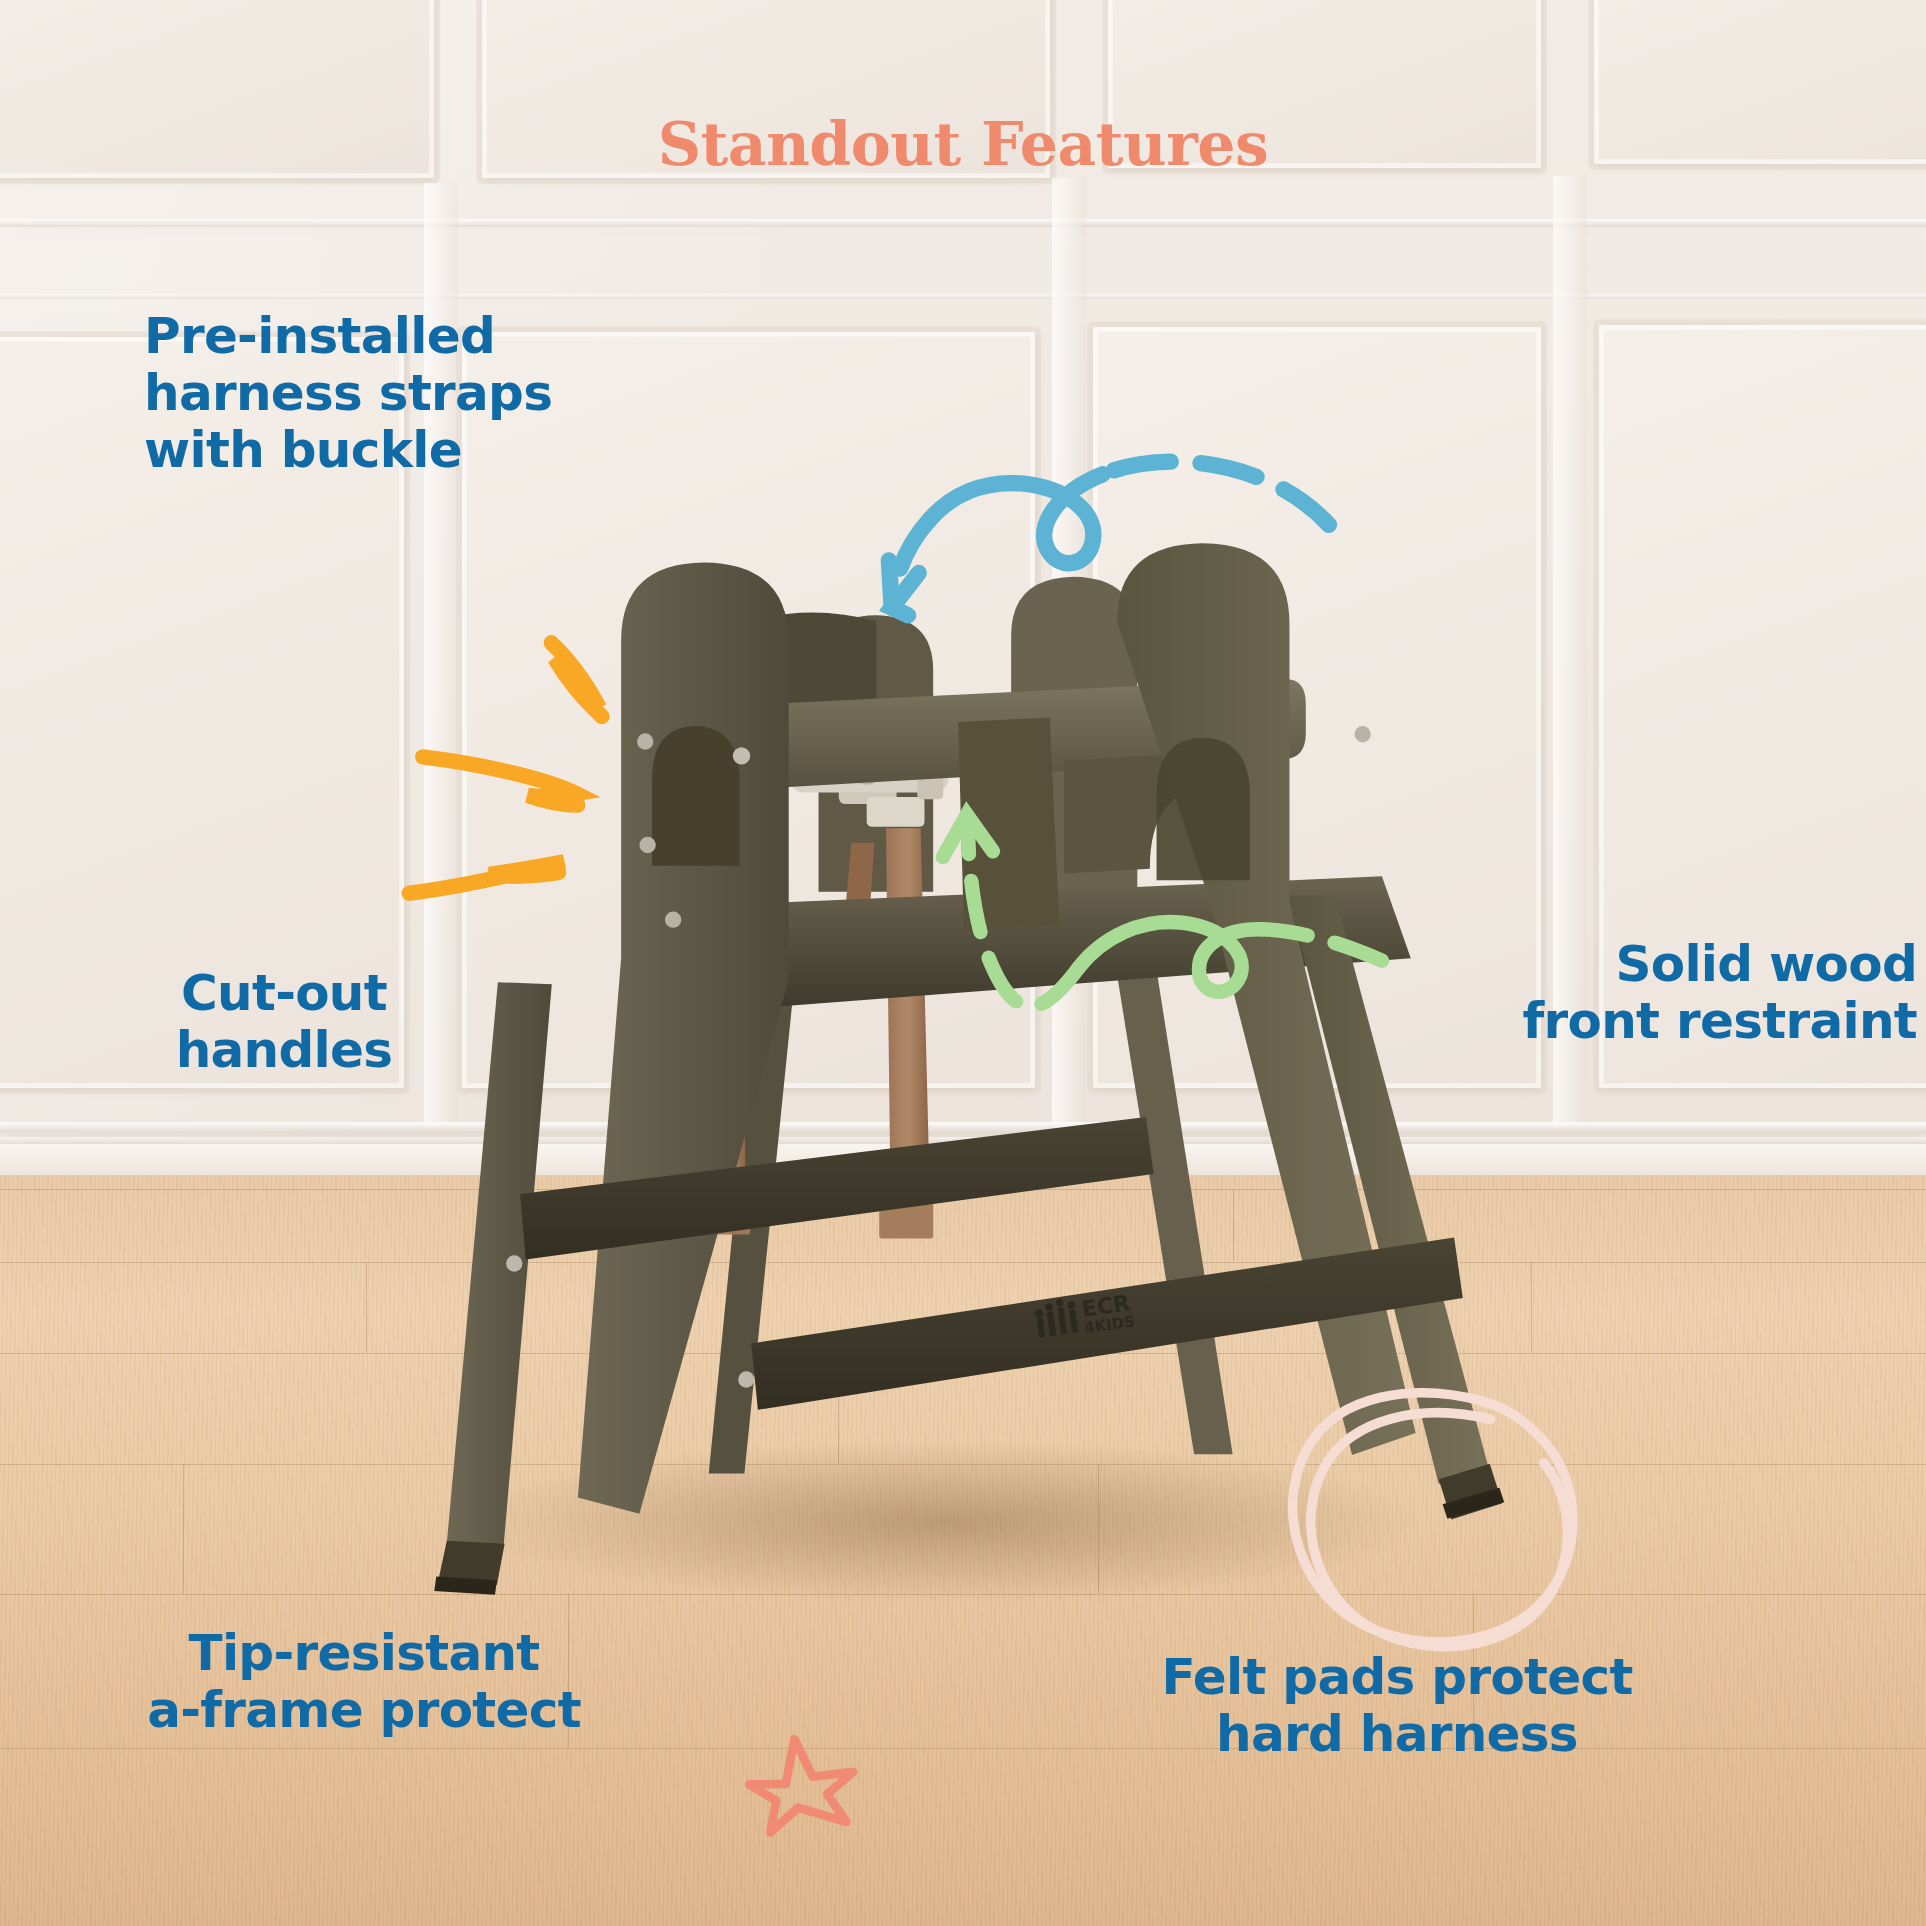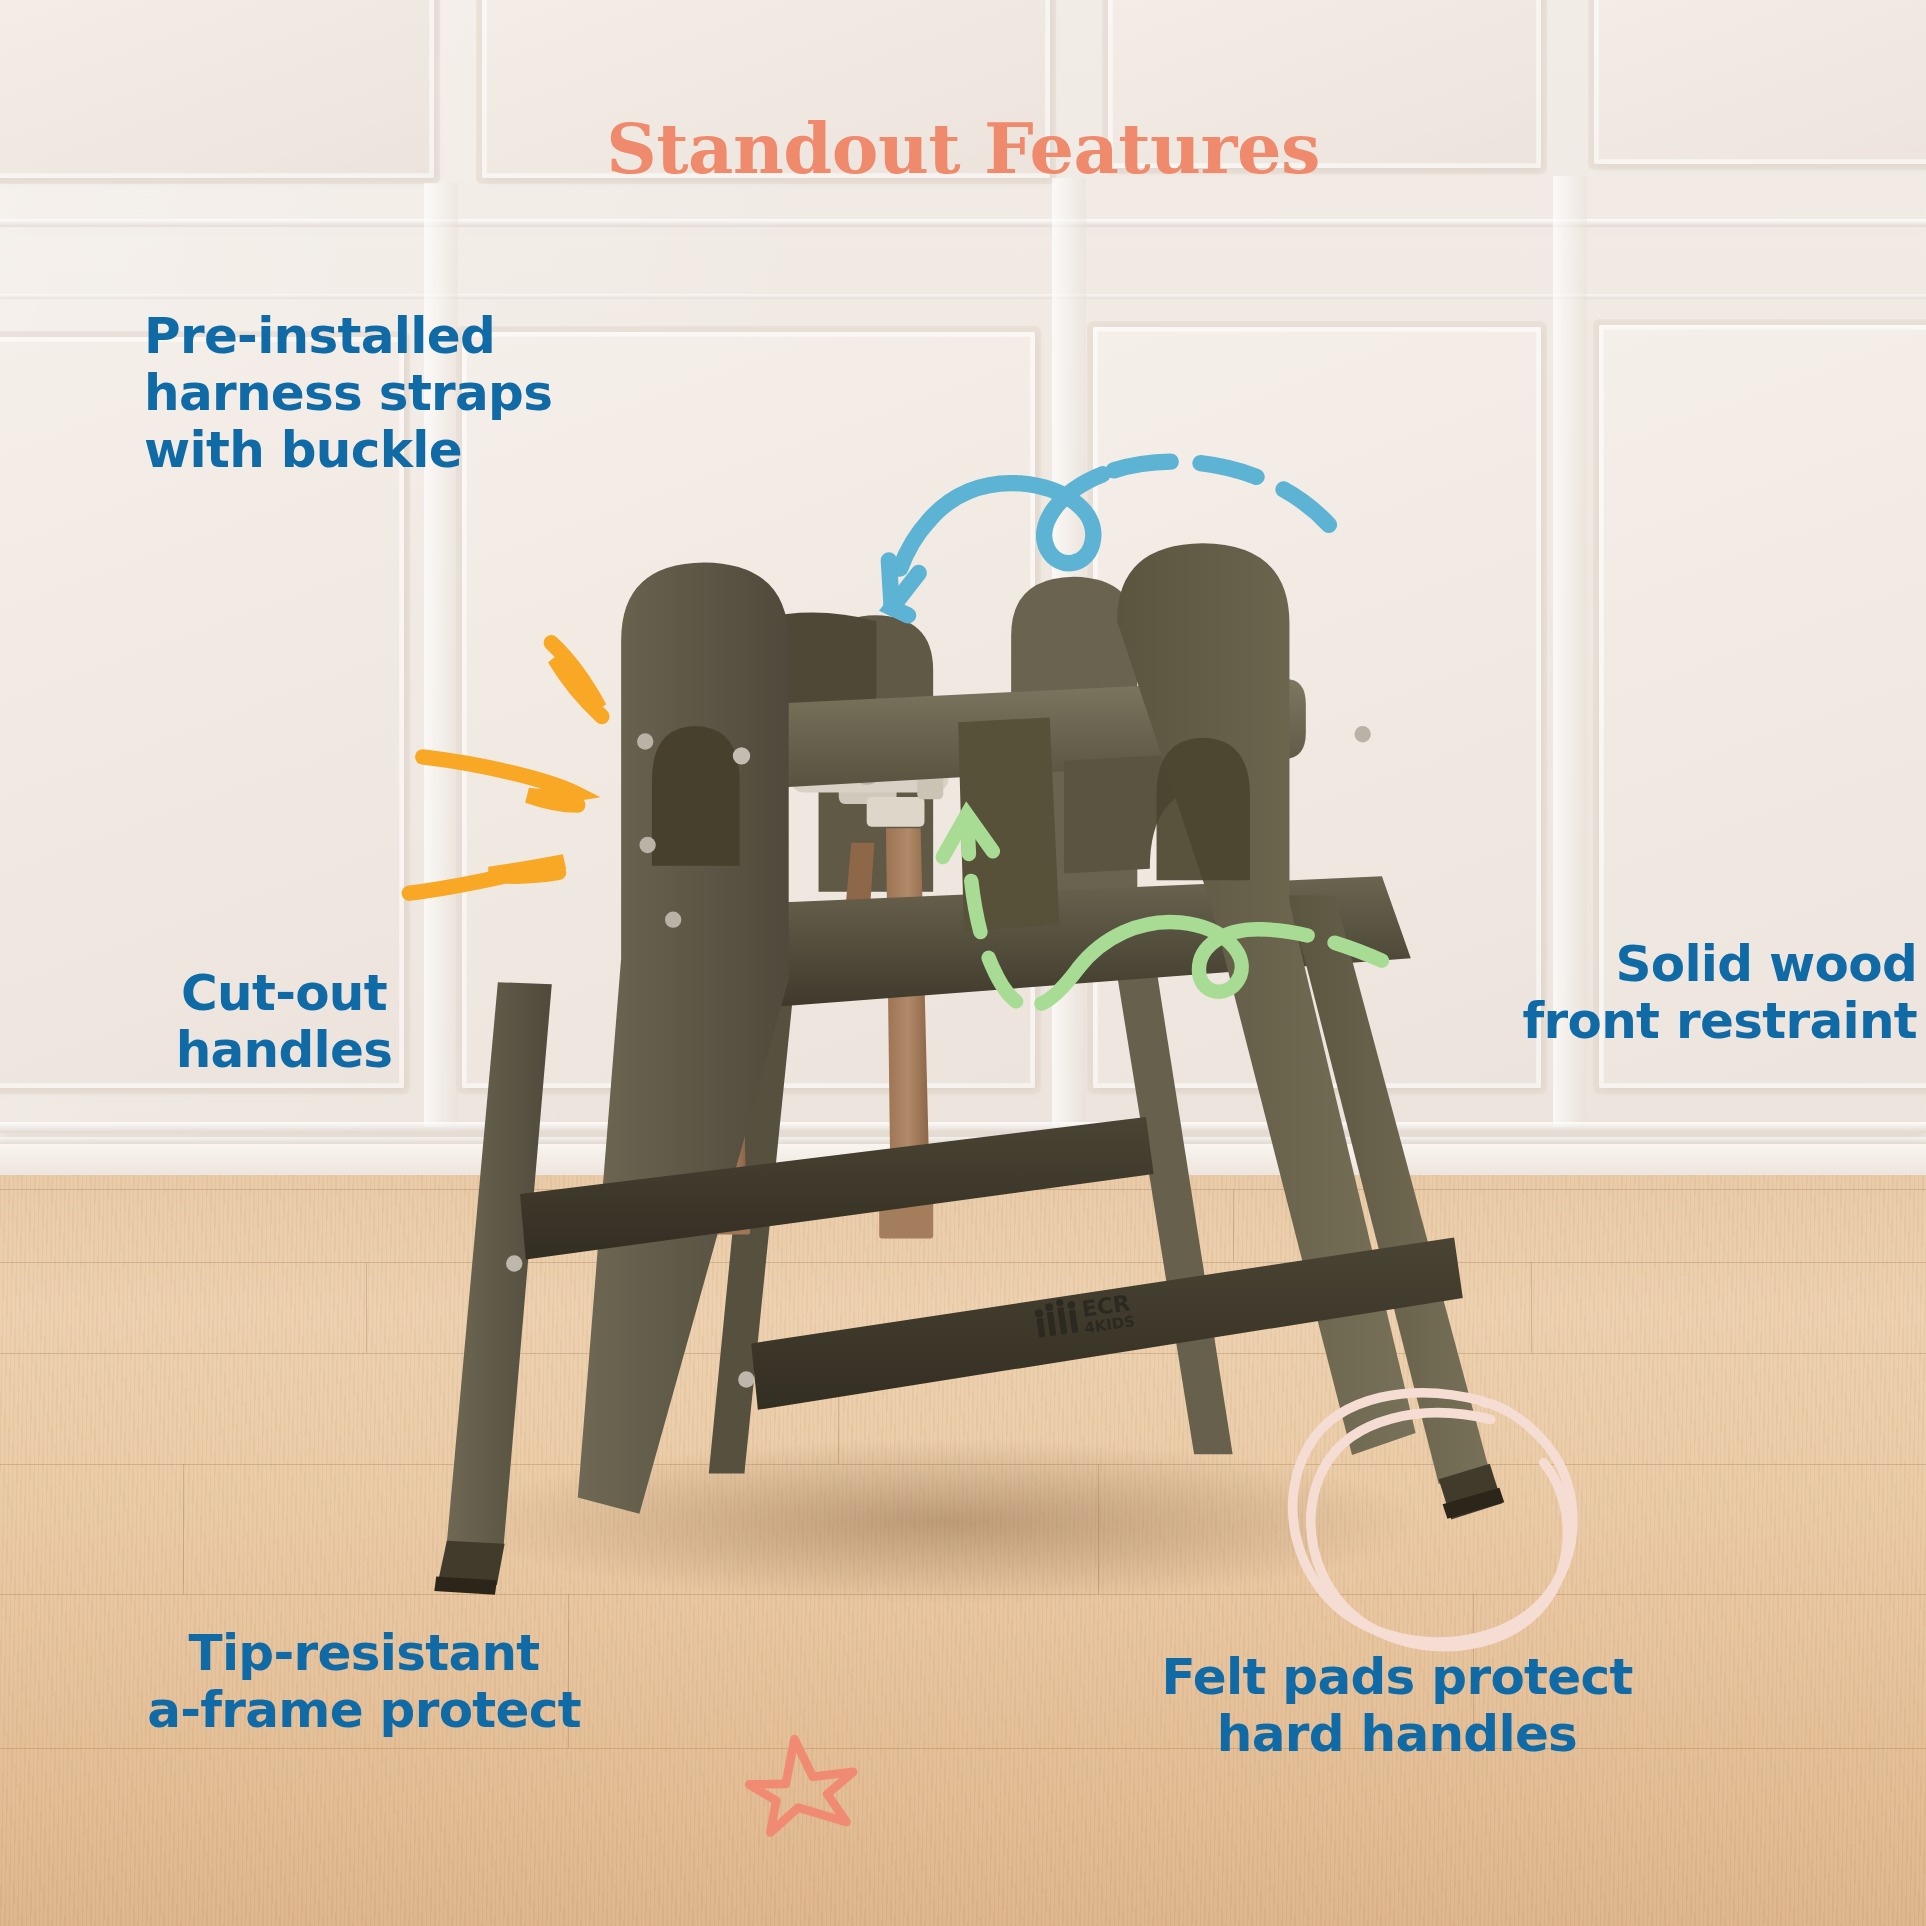--- a/index.html
+++ b/index.html
@@ -50,21 +50,21 @@
   
   #chair{position:absolute;left:0;top:0;width:1926px;height:1926px;}
 
   
   #deco{position:absolute;left:0;top:0;width:1926px;height:1926px;}
 
   
   .title{
     position:absolute;left:0;top:114px;width:1926px;text-align:center;
     font-family:"DejaVu Serif","Liberation Serif",serif;
-    font-weight:700;font-size:70px;letter-spacing:-0.5px;
+    font-weight:700;font-size:60px;letter-spacing:-0.5px;
     color:#ef8a6d;line-height:1;
   }
   .cap{
     position:absolute;
     font-family:"DejaVu Sans","Liberation Sans",sans-serif;
     font-weight:700;color:#0f6aa6;line-height:1.14;
     font-size:50px;letter-spacing:-0.7px;white-space:pre-line;
   }
   #cap-harness{left:144px;top:308px;width:568px;text-align:left;}
   #cap-lowback{left:1300px;top:477px;width:602px;text-align:center;}
@@ -296,16 +296,16 @@
   <div class="cap" id="cap-harness">Pre-installed
 harness straps
 with buckle</div>
   <div class="cap" id="cap-cutout">Cut-out
 handles</div>
   <div class="cap" id="cap-restraint">Solid wood
 front restraint</div>
   <div class="cap" id="cap-tip">Tip-resistant
 a-frame protect</div>
   <div class="cap" id="cap-felt">Felt pads protect
-hard handles</div>
+hard harness</div>
 
 </div>
 
 
 </body></html>

